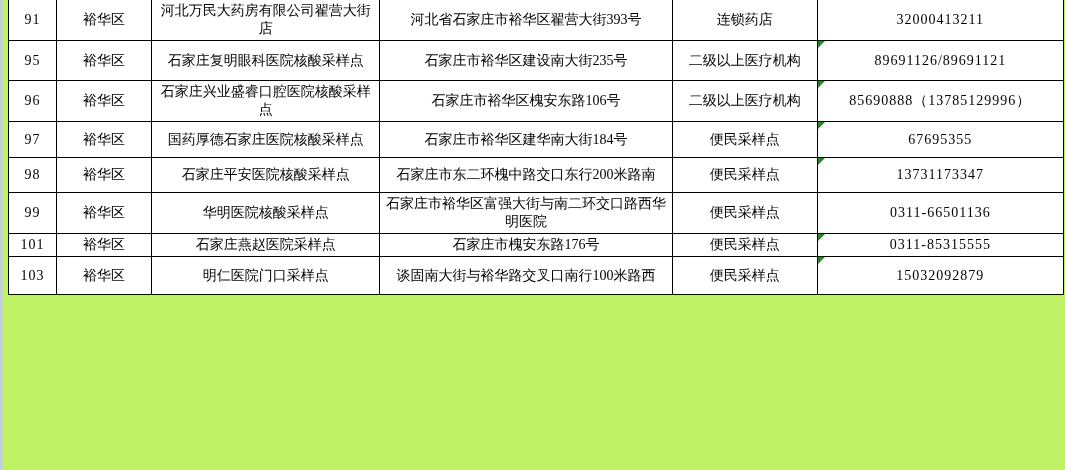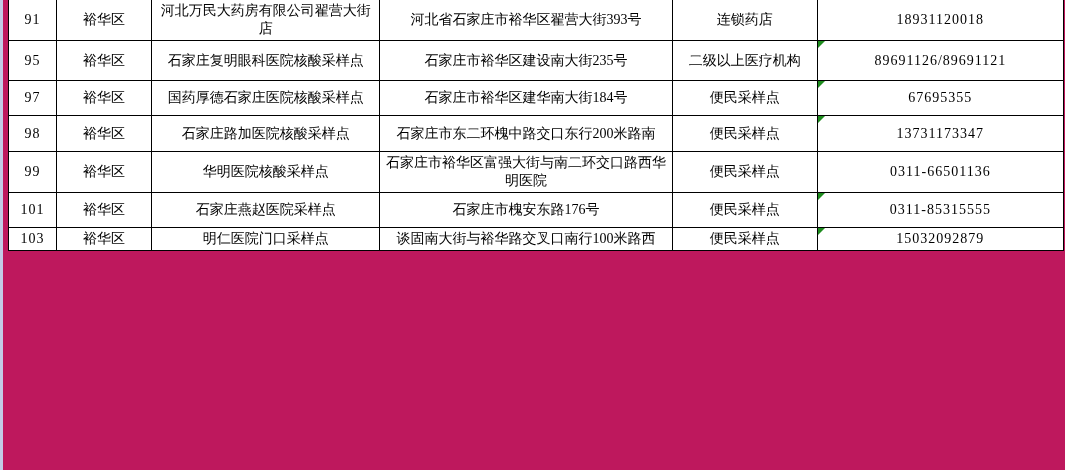--- a/index.html
+++ b/index.html
@@ -1,21 +1,21 @@
 <!DOCTYPE html>
 <html><head>
 <meta charset="utf-8">
 <style>
   html,body{margin:0;padding:0;}
   body{
     width:1065px;height:470px;overflow:hidden;background:#ffffff;
     font-family:"Liberation Serif","DejaVu Serif",serif;
     color:#000;
   }
-  .sheet{position:relative;width:1065px;height:470px;background:#be185d;overflow:hidden;}
+  .sheet{position:relative;width:1065px;height:470px;background:#bef264;overflow:hidden;}
   .edge-strip{position:absolute;left:0;top:0;width:3px;height:470px;background:#c3cbe6;}
   table.grid{
     position:absolute;left:8px;top:-1px;
     border-collapse:collapse;table-layout:fixed;
     width:1056px;
   }
   .grid td{
     border:1px solid #000;
     text-align:center;vertical-align:middle;
     font-size:14px;line-height:18px;
@@ -69,49 +69,57 @@
         <col class="c-phone">
     </colgroup>
     <tbody id="rows">
 
     <tr class="r">
       <td class="num-cell">91</td>
       <td class="district-cell">裕华区</td>
       <td class="name-cell">河北万民大药房有限公司翟营大街店</td>
       <td class="address-cell"><span>河北省石家庄市裕华区翟营大街393号</span></td>
       <td class="type-cell">连锁药店</td>
-      <td class="phone-cell">18931120018</td>
+      <td class="phone-cell">32000413211</td>
     </tr>
 
 
 
 
     <tr class="r">
       <td class="num-cell">95</td>
       <td class="district-cell">裕华区</td>
       <td class="name-cell">石家庄复明眼科医院核酸采样点</td>
       <td class="address-cell"><span>石家庄市裕华区建设南大街235号</span></td>
       <td class="type-cell">二级以上医疗机构</td>
       <td class="phone-cell flagged">89691126/89691121</td>
     </tr>
 
+    <tr class="r">
+      <td class="num-cell">96</td>
+      <td class="district-cell">裕华区</td>
+      <td class="name-cell">石家庄兴业盛睿口腔医院核酸采样点</td>
+      <td class="address-cell"><span>石家庄市裕华区槐安东路106号</span></td>
+      <td class="type-cell">二级以上医疗机构</td>
+      <td class="phone-cell flagged">85690888（13785129996）</td>
+    </tr>
 
     <tr class="r">
       <td class="num-cell">97</td>
       <td class="district-cell">裕华区</td>
       <td class="name-cell">国药厚德石家庄医院核酸采样点</td>
       <td class="address-cell"><span>石家庄市裕华区建华南大街184号</span></td>
       <td class="type-cell">便民采样点</td>
       <td class="phone-cell flagged">67695355</td>
     </tr>
 
     <tr class="r">
       <td class="num-cell">98</td>
       <td class="district-cell">裕华区</td>
-      <td class="name-cell">石家庄路加医院核酸采样点</td>
+      <td class="name-cell">石家庄平安医院核酸采样点</td>
       <td class="address-cell"><span>石家庄市东二环槐中路交口东行200米路南</span></td>
       <td class="type-cell">便民采样点</td>
       <td class="phone-cell flagged">13731173347</td>
     </tr>
 
     <tr class="r">
       <td class="num-cell">99</td>
       <td class="district-cell">裕华区</td>
       <td class="name-cell">华明医院核酸采样点</td>
       <td class="address-cell"><span>石家庄市裕华区富强大街与南二环交口路西华明医院</span></td>

